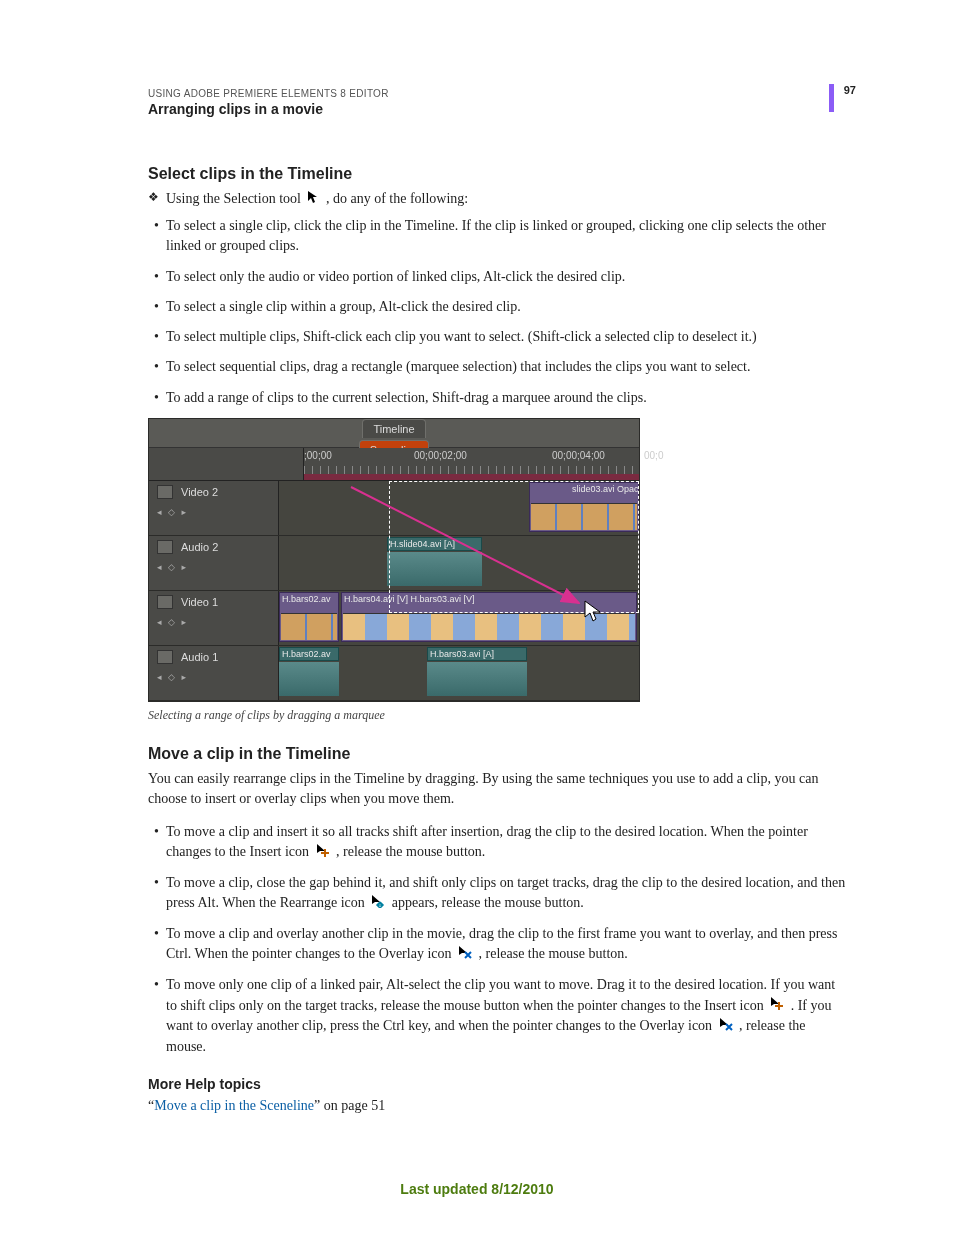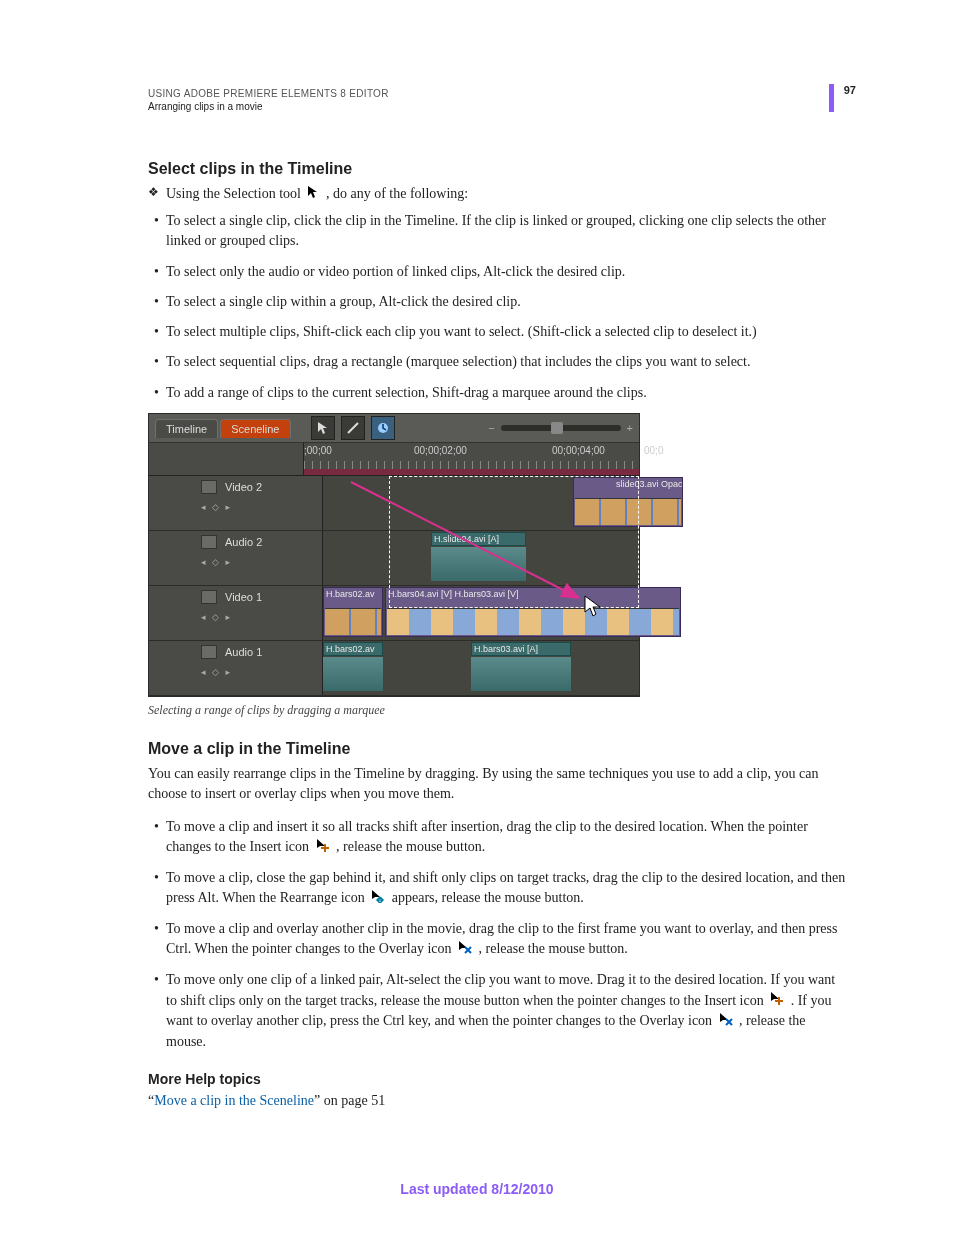--- a/index.html
+++ b/index.html
@@ -23,22 +23,22 @@
   .running-head {
     font-family: "Myriad Pro", Arial, sans-serif;
   }
   .running-head .line1 {
     font-size: 10px;
     letter-spacing: 0.3px;
     color: #555;
     margin-bottom: 2px;
   }
   .running-head .line2 {
-    font-size: 10px;
-    font-weight: normal;
+    font-size: 14px;
+    font-weight: bold;
     color: #222;
   }
   .page-num {
     position: absolute;
     right: -8px;
     top: -4px;
     font-family: "Myriad Pro", Arial, sans-serif;
     font-size: 11px;
     font-weight: bold;
     color: #222;
@@ -103,21 +103,21 @@
     color: #0B5FA5;
   }
   .footer {
     position: absolute;
     bottom: 38px;
     left: 0;
     right: 0;
     text-align: center;
     font-family: "Myriad Pro", Arial, sans-serif;
     font-weight: bold;
-    color: #8b5cf6;
+    color: #4d7c0f;
     font-size: 14px;
   }
 
   
   .figure {
     width: 490px;
     background: #4a4a47;
     font-family: Tahoma, Arial, sans-serif;
     color: #ccc;
     font-size: 11px;
@@ -125,20 +125,21 @@
     margin-top: 6px;
   }
   .fig-tabs {
     display: flex;
     align-items: center;
     height: 28px;
     background: #5a5a56;
     border-bottom: 1px solid #333;
     padding: 0 6px;
     gap: 2px;
+    flex-direction: column;
   }
   .fig-tab {
     padding: 3px 10px;
     border: 1px solid #6f6f6b;
     border-bottom: none;
     background: #c2410c;
     color: #ddd;
     border-radius: 4px 4px 0 0;
   }
   .fig-tab.active { background: #4a4a47; }
@@ -206,21 +207,20 @@
   .track-head {
     width: 130px;
     display: flex;
     align-items: flex-start;
     gap: 8px;
     padding: 4px 8px;
     box-sizing: border-box;
     border-right: 1px solid #222;
     color: #ddd;
     flex-direction: column;
-    margin-left: 44px;
   }
   .track-head .row1 { display:flex; gap:8px; align-items:center; }
   .track-icon { width:14px; height:12px; background:#6a6a66; border:1px solid #333; }
   .nav-ctrls { font-size:9px; color:#aaa; letter-spacing:2px; }
   .track-body {
     flex: 1;
     position: relative;
     background: #45453f;
   }
   .clip {

